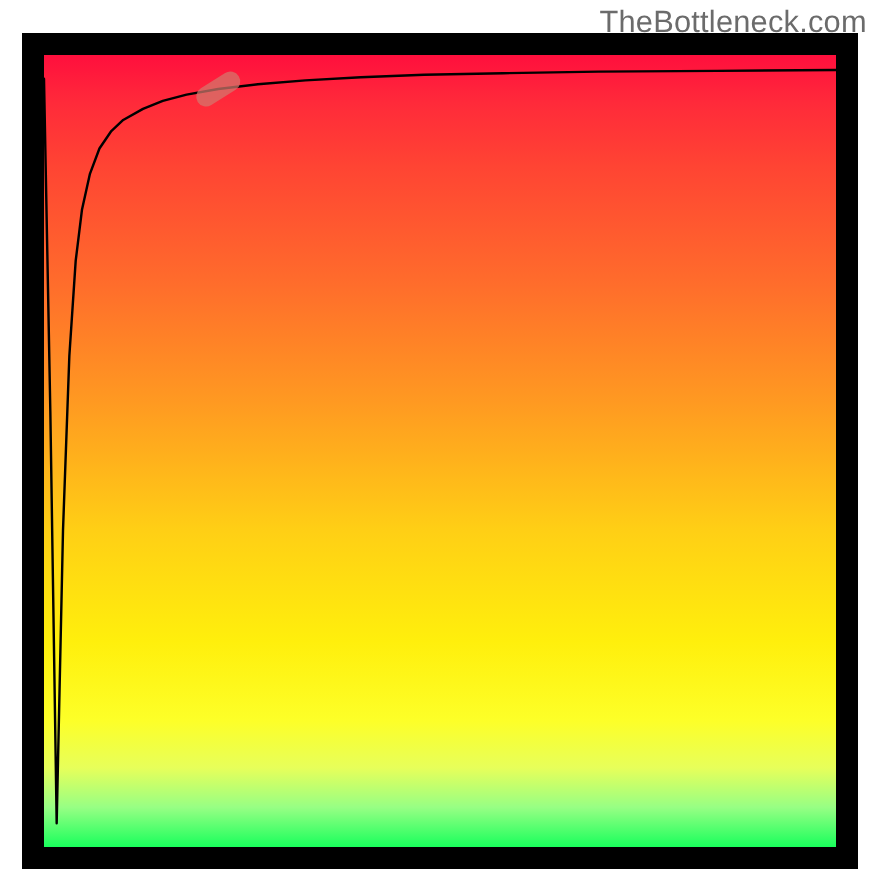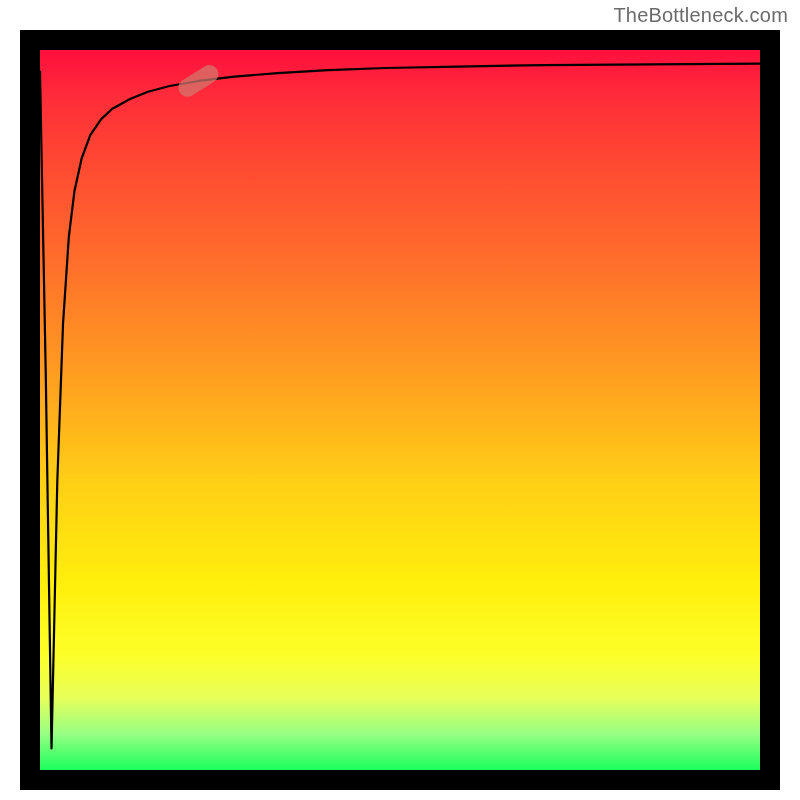--- a/index.html
+++ b/index.html
@@ -13,21 +13,21 @@
   }
   .stage {
     position: relative;
     width: 800px;
     height: 800px;
   }
   .attribution {
     position: absolute;
     top: 4px;
     right: 12px;
-    font-size: 20px;
+    font-size: 28px;
     font-weight: 500;
     color: #6b6b6b;
     letter-spacing: 0.2px;
     user-select: text;
   }
   .frame {
     position: absolute;
     left: 20px;
     top: 30px;
     width: 760px;

